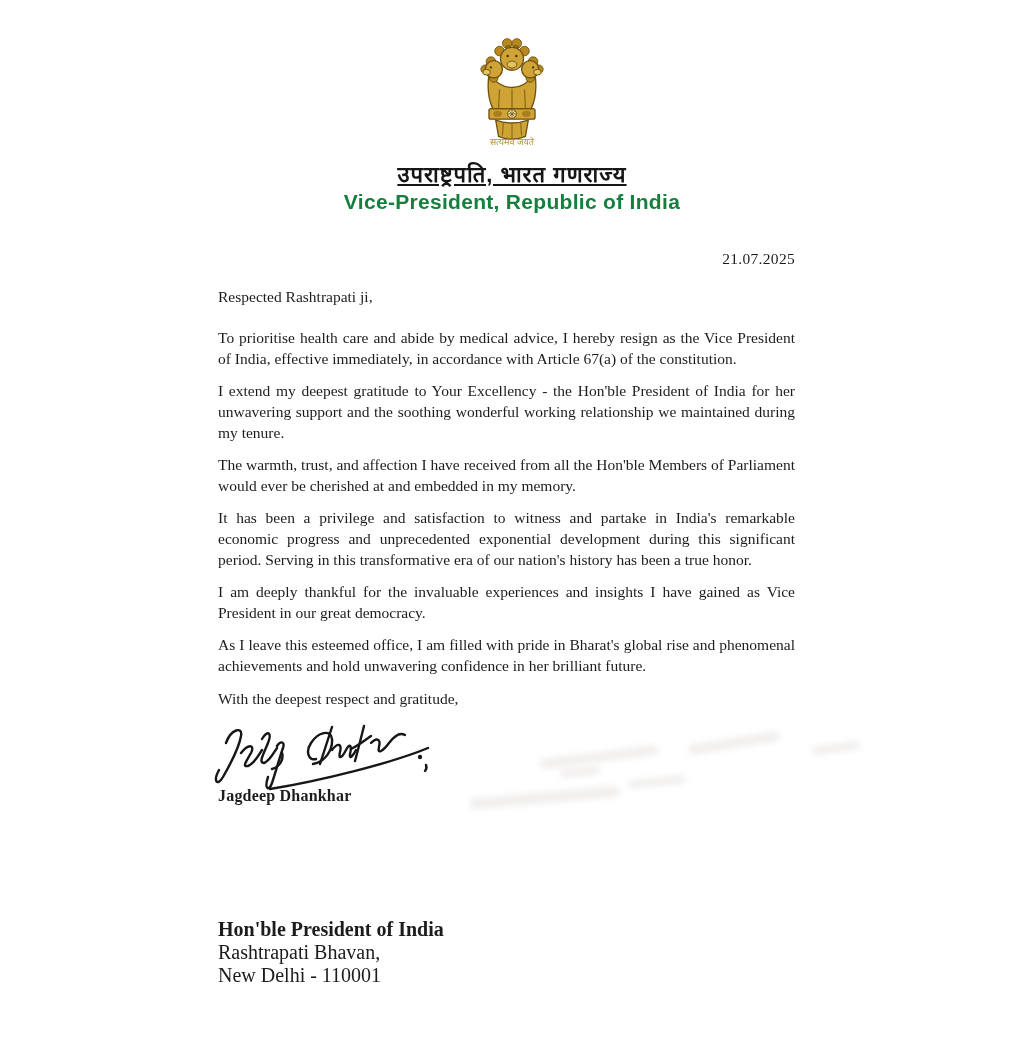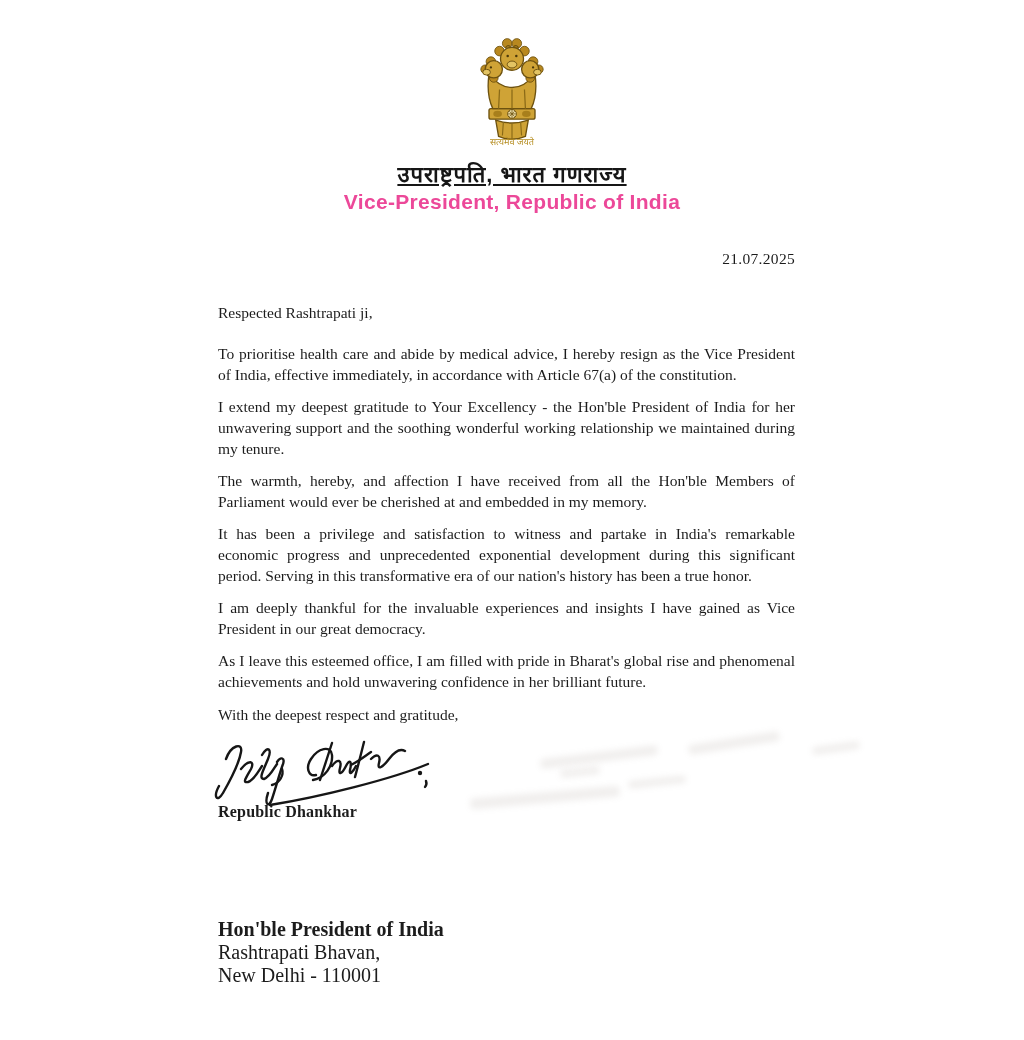--- a/index.html
+++ b/index.html
@@ -29,21 +29,21 @@
     font-weight: 600;
     color: #161616;
     letter-spacing: 1px;
     text-decoration: underline;
   }
   .title-english {
     margin-top: 2px;
     font-family: "Liberation Sans", sans-serif;
     font-size: 21px;
     font-weight: 600;
-    color: #ec4899;
+    color: #15803d;
     letter-spacing: 0.3px;
   }
 
   
   .date-line {
     position: absolute;
     top: 250px;
     right: 229px;
     font-size: 15.5px;
     font-weight: normal;
@@ -53,21 +53,21 @@
 
   
   .letter-body {
     position: absolute;
     top: 286px;
     left: 218px;
     width: 577px;
     font-size: 15.5px;
     line-height: 21px;
   }
-  .salutation { margin-bottom: 20px; margin-top: 16px; }
+  .salutation { margin-bottom: 20px; }
   .paragraphs p.para {
     text-align: justify;
     margin: 0 0 11px 0;
   }
   .closing { margin-top: 12px; }
 
   .signature-block { margin-top: 10px; height: 74px; position: relative; }
   .signature-svg { position: absolute; left: -6px; top: 0; }
   .typed-name {
     margin-top: -8px;
@@ -155,21 +155,21 @@
     <div class="title-english">Vice-President, Republic of India</div>
   </div>
 
   <div class="date-line">21.07.2025</div>
 
   <div class="letter-body">
     <div class="salutation">Respected Rashtrapati ji,</div>
     <div class="paragraphs">
         <p class="para">To prioritise health care and abide by medical advice, I hereby resign as the Vice President of India, effective immediately, in accordance with Article 67(a) of the constitution.</p>
         <p class="para">I extend my deepest gratitude to Your Excellency - the Hon'ble President of India for her unwavering support and the soothing wonderful working relationship we maintained during my tenure.</p>
-        <p class="para">The warmth, hereby, and affection I have received from all the Hon'ble Members of Parliament would ever be cherished at and embedded in my memory.</p>
+        <p class="para">The warmth, trust, and affection I have received from all the Hon'ble Members of Parliament would ever be cherished at and embedded in my memory.</p>
         <p class="para">It has been a privilege and satisfaction to witness and partake in India's remarkable economic progress and unprecedented exponential development during this significant period. Serving in this transformative era of our nation's history has been a true honor.</p>
         <p class="para">I am deeply thankful for the invaluable experiences and insights I have gained as Vice President in our great democracy.</p>
         <p class="para">As I leave this esteemed office, I am filled with pride in Bharat's global rise and phenomenal achievements and hold unwavering confidence in her brilliant future.</p>
       </div>
     <div class="closing">With the deepest respect and gratitude,</div>
 
     <div class="signature-block">
       <svg class="signature-svg" width="250" height="78" viewBox="0 0 250 78">
         <g fill="none" stroke="#161616" stroke-width="2.4" stroke-linecap="round" stroke-linejoin="round">
 
@@ -192,21 +192,21 @@
           <path d="M159,24 C165,18 169,20 167,28 C165,36 171,32 177,24 C183,16 188,13 193,16"></path>
 
           <path d="M58,70 C108,62 180,44 216,29"></path>
 
           <path d="M214,46 C215,49 214,51 213,52"></path>
         </g>
         <circle cx="208" cy="38" r="2.2" fill="#161616"></circle>
       </svg>
     </div>
 
-    <div class="typed-name">Republic Dhankhar</div>
+    <div class="typed-name">Jagdeep Dhankhar</div>
   </div>
 
   <div class="recipient">
     <div class="r-title">Hon'ble President of India</div>
     <div>Rashtrapati Bhavan,</div>
     <div>New Delhi - 110001</div>
   </div>
 
   <div class="smudge s1"></div>
   <div class="smudge s2"></div>

